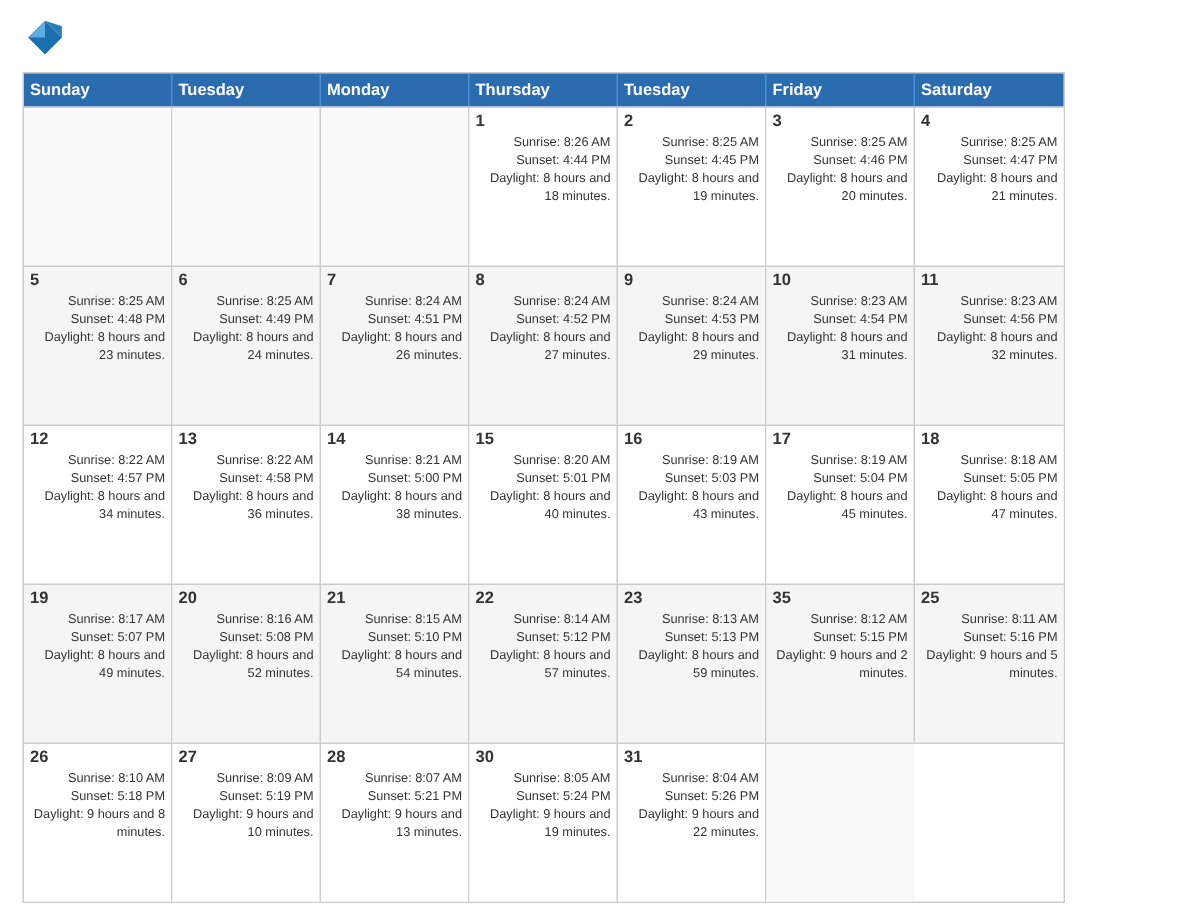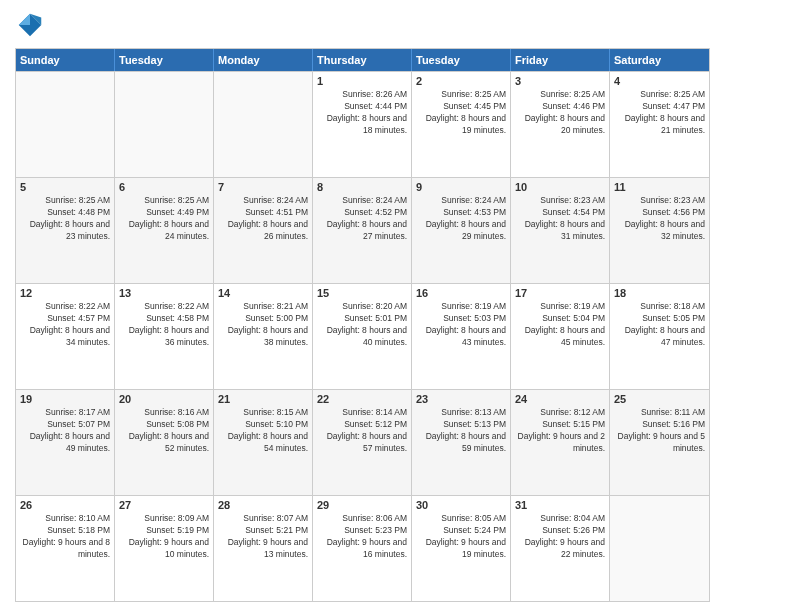--- a/index.html
+++ b/index.html
@@ -237,44 +237,40 @@
           </div>
           <div class="cal-cell light-bg">
             <span class="day-num">22</span>
             <div class="cell-text">Sunrise: 8:14 AM<br>Sunset: 5:12 PM<br>Daylight: 8 hours and 57 minutes.</div>
           </div>
           <div class="cal-cell light-bg">
             <span class="day-num">23</span>
             <div class="cell-text">Sunrise: 8:13 AM<br>Sunset: 5:13 PM<br>Daylight: 8 hours and 59 minutes.</div>
           </div>
           <div class="cal-cell light-bg">
-            <span class="day-num">24</span>
+            <span class="day-num">35</span>
             <div class="cell-text">Sunrise: 8:12 AM<br>Sunset: 5:15 PM<br>Daylight: 9 hours and 2 minutes.</div>
           </div>
           <div class="cal-cell light-bg">
             <span class="day-num">25</span>
             <div class="cell-text">Sunrise: 8:11 AM<br>Sunset: 5:16 PM<br>Daylight: 9 hours and 5 minutes.</div>
           </div>
         </div>
         <div class="cal-week">
           <div class="cal-cell">
             <span class="day-num">26</span>
             <div class="cell-text">Sunrise: 8:10 AM<br>Sunset: 5:18 PM<br>Daylight: 9 hours and 8 minutes.</div>
           </div>
           <div class="cal-cell">
             <span class="day-num">27</span>
             <div class="cell-text">Sunrise: 8:09 AM<br>Sunset: 5:19 PM<br>Daylight: 9 hours and 10 minutes.</div>
           </div>
           <div class="cal-cell">
             <span class="day-num">28</span>
             <div class="cell-text">Sunrise: 8:07 AM<br>Sunset: 5:21 PM<br>Daylight: 9 hours and 13 minutes.</div>
-          </div>
-          <div class="cal-cell">
-            <span class="day-num">29</span>
-            <div class="cell-text">Sunrise: 8:06 AM<br>Sunset: 5:23 PM<br>Daylight: 9 hours and 16 minutes.</div>
           </div>
           <div class="cal-cell">
             <span class="day-num">30</span>
             <div class="cell-text">Sunrise: 8:05 AM<br>Sunset: 5:24 PM<br>Daylight: 9 hours and 19 minutes.</div>
           </div>
           <div class="cal-cell">
             <span class="day-num">31</span>
             <div class="cell-text">Sunrise: 8:04 AM<br>Sunset: 5:26 PM<br>Daylight: 9 hours and 22 minutes.</div>
           </div>
           <div class="cal-cell empty"></div>

